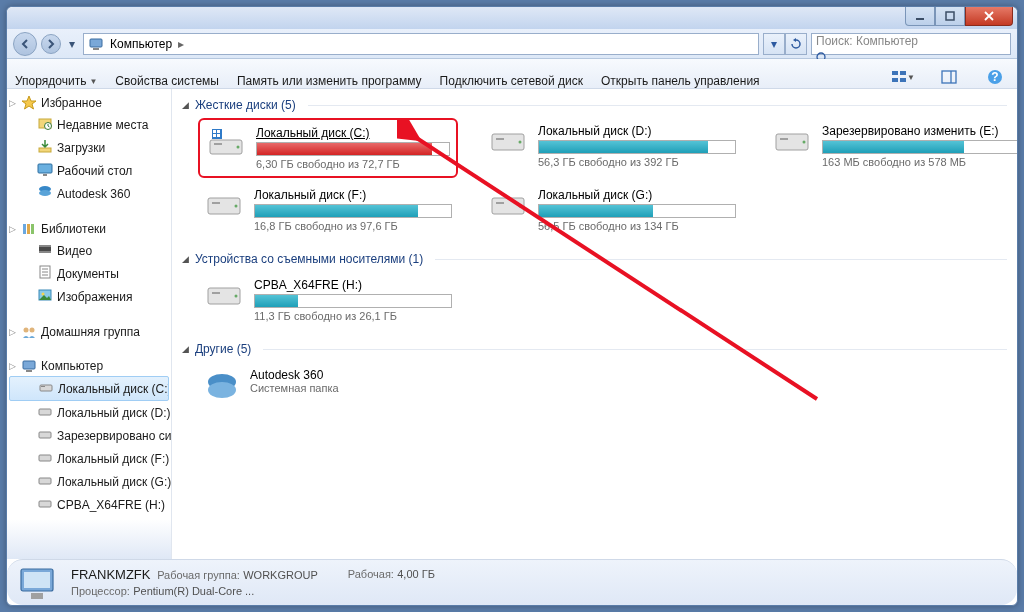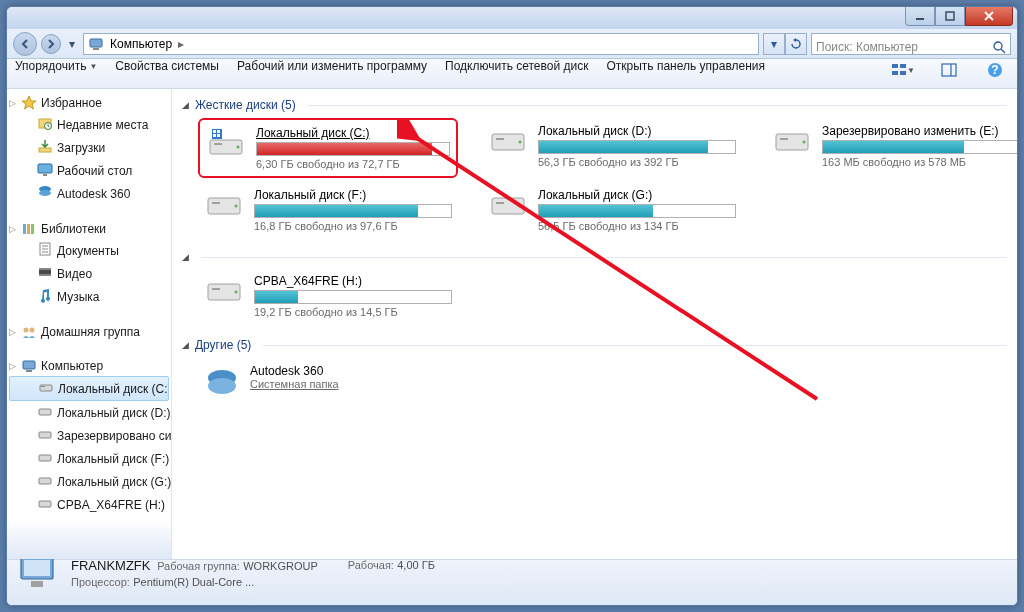--- a/index.html
+++ b/index.html
@@ -22,25 +22,25 @@
   .navbtn.fwd { width: 20px; height: 20px; border-radius: 10px; }
   .navbtn svg { width: 12px; height: 12px; }
   .navdrop { width: 14px; text-align: center; color: #3a5478; }
   .addressbar { flex: 1; height: 22px; background: #fff; border: 1px solid #99aecb; display: flex; align-items: center; padding: 0 4px; gap: 6px; }
   .addressbar .icon { width: 16px; height: 16px; display: flex; align-items: center; justify-content: center; }
   .addressbar .crumb { color: #000; }
   .addressbar .sep { color: #666; }
   .refresh-group { display: flex; }
   .smallnavbtn { width: 22px; height: 22px; background: linear-gradient(#eaf1fb,#d6e3f4); border: 1px solid #99aecb; display: flex; align-items: center; justify-content: center; color: #2d5aa0; }
   .smallnavbtn svg { width: 12px; height: 12px; }
-  .searchbox { width: 200px; height: 22px; background: #fff; border: 1px solid #99aecb; display: flex; align-items: flex-end; padding: 0 4px; gap: 4px; color: #888; }
+  .searchbox { width: 200px; height: 22px; background: #fff; border: 1px solid #99aecb; display: flex; align-items: flex-start; padding: 0 4px; gap: 4px; color: #888; flex-direction: column; }
   .searchbox svg { width: 13px; height: 13px; flex: none; }
 
   
-  .toolbar { height: 30px; background: linear-gradient(#f7fafe,#e8eef8); border-bottom: 1px solid #cfd9e8; display: flex; align-items: flex-start; padding: 0 8px; gap: 18px; }
+  .toolbar { height: 30px; background: linear-gradient(#f7fafe,#e8eef8); border-bottom: 1px solid #cfd9e8; display: flex; align-items: flex-end; padding: 0 8px; gap: 18px; }
   .toolbar .tbtn { color: #1a1a1a; display: flex; align-items: center; gap: 3px; }
   .toolbar .tbtn .arw { font-size: 8px; color: #555; }
   .toolbar .spacer { flex: 1; }
   .toolbar .iconbtn { width: 28px; height: 22px; display: flex; align-items: center; justify-content: center; color: #2d5aa0; }
   .toolbar .iconbtn svg { width: 16px; height: 16px; }
 
   
   .body { flex: 1; display: flex; overflow: hidden; position: relative; }
   .sidebar { width: 165px; background: #fff; border-right: 1px solid #e0e6ef; overflow-y: auto; padding: 4px 0 20px; position: relative; }
   .sidebar::after { content: ""; position: absolute; left: 0; right: 0; bottom: 0; height: 40px; background: linear-gradient(to top, #dfe8f6, rgba(223,232,246,0)); pointer-events: none; }
@@ -65,26 +65,26 @@
   .drive .dname { color: #000; }
   .drive .dname.link { text-decoration: underline; }
   .drive .bar { height: 14px; border: 1px solid #b0b0b0; background: #fff; position: relative; }
   .drive .bar .fill { position: absolute; left: 0; top: 0; bottom: 0; background: linear-gradient(#54c3d6,#1f9fb8); }
   .drive .bar .fill.red { background: linear-gradient(#e86a6a,#d32424); }
   .drive .dsub { color: #6a6a6a; font-size: 11px; }
 
   .other-item { display: flex; gap: 10px; margin-left: 16px; padding: 6px; }
   .other-item .oicon { width: 36px; height: 36px; }
   .other-item .oname { color: #000; }
-  .other-item .osub { color: #6a6a6a; font-size: 11px; text-decoration: underline; }
+  .other-item .osub { color: #6a6a6a; font-size: 11px; }
 
   .arrow-annot { position: absolute; pointer-events: none; }
 
   
-  .detailsbar { height: 46px; background: linear-gradient(#eef3fb,#dfe8f6); border-top: 1px solid #cfd9e8; display: flex; align-items: flex-end; padding: 16px 10px; gap: 14px; }
+  .detailsbar { height: 46px; background: linear-gradient(#eef3fb,#dfe8f6); border-top: 1px solid #cfd9e8; display: flex; align-items: center; padding: 4px 10px; gap: 14px; border-radius: 16px; }
   .detailsbar .dicon { width: 40px; height: 36px; }
   .detailsbar .dtext { display: grid; grid-template-columns: auto auto; column-gap: 30px; row-gap: 2px; }
   .detailsbar .hn { font-size: 13px; color: #1a1a1a; }
   .detailsbar .lbl { color: #6a6a6a; font-size: 11px; }
   .detailsbar .val { color: #505050; font-size: 11px; }
 
   
   .content::-webkit-scrollbar { width: 16px; }
   .content::-webkit-scrollbar-track { background: #f0f0f0; }
   .content::-webkit-scrollbar-thumb { background: #c3c3c3; border: 1px solid #a0a0a0; }
@@ -154,21 +154,21 @@
         </svg>
     </div>
   </div>
 
   <div class="toolbar">
     <span class="tbtn">
         <span>Упорядочить</span>
         <span class="arw">▼</span>
       </span>
     <span class="tbtn">Свойства системы</span>
-    <span class="tbtn">Рабочий или изменить программу</span>
+    <span class="tbtn">Память или изменить программу</span>
     <span class="tbtn">Подключить сетевой диск</span>
     <span class="tbtn">Открыть панель управления</span>
     <span class="spacer"></span>
     <span class="iconbtn">
         <svg viewBox="0 0 16 16">
           <rect x="1" y="2" width="6" height="4" fill="#3d74b9"></rect>
           <rect x="9" y="2" width="6" height="4" fill="#3d74b9"></rect>
           <rect x="1" y="9" width="6" height="4" fill="#3d74b9"></rect>
           <rect x="9" y="9" width="6" height="4" fill="#3d74b9"></rect>
         </svg>
@@ -239,40 +239,42 @@
               <svg viewBox="0 0 16 16">
                 <rect x="2" y="3" width="3" height="10" fill="#6aa8e0"></rect>
                 <rect x="6" y="3" width="3" height="10" fill="#e0a84a"></rect>
                 <rect x="10" y="3" width="3" height="10" fill="#8ac46a"></rect>
               </svg>
             </span>
           <span>Библиотеки</span>
         </div>
         <div class="sb-item">
             <span class="ic"><svg viewBox="0 0 16 16">
+                <rect x="2" y="4" width="12" height="8" fill="#4a4a4a"></rect>
+                <rect x="2" y="4" width="12" height="2" fill="#888"></rect>
+                <rect x="2" y="10" width="12" height="2" fill="#888"></rect>
+              </svg></span>
+            <span>Видео</span>
+          </div>
+        <div class="sb-item">
+            <span class="ic"><svg viewBox="0 0 16 16">
                 <rect x="3" y="2" width="10" height="12" fill="#fff" stroke="#888"></rect>
                 <line x1="5" y1="5" x2="11" y2="5" stroke="#888"></line>
                 <line x1="5" y1="8" x2="11" y2="8" stroke="#888"></line>
                 <line x1="5" y1="11" x2="11" y2="11" stroke="#888"></line>
               </svg></span>
             <span>Документы</span>
           </div>
         <div class="sb-item">
             <span class="ic"><svg viewBox="0 0 16 16">
-                <rect x="2" y="4" width="12" height="8" fill="#4a4a4a"></rect>
-                <rect x="2" y="4" width="12" height="2" fill="#888"></rect>
-                <rect x="2" y="10" width="12" height="2" fill="#888"></rect>
-              </svg></span>
-            <span>Видео</span>
-          </div>
-        <div class="sb-item">
-            <span class="ic"><svg viewBox="0 0 16 16">
-                <path d="M6 3 L12 2 L12 10 A2 2 0 1 1 10 10 L10 5 L7 5.5 L7 12 A2 2 0 1 1 5 12 Z" fill="#3a8ac0"></path>
-              </svg></span>
-            <span>Музыка</span>
+                <rect x="2" y="3" width="12" height="10" fill="#8ac9e8" stroke="#3a8ab8"></rect>
+                <circle cx="6" cy="7" r="1.5" fill="#f5d44c"></circle>
+                <path d="M2 13 L7 8 L10 11 L12 9 L14 13 Z" fill="#3a8a3a"></path>
+              </svg></span>
+            <span>Изображения</span>
           </div>
       </div>
 
       <div class="sb-group">
         <div class="sb-head" style="position:relative">
           <span class="tri">▷</span>
           <span class="ic">
               <svg viewBox="0 0 16 16">
                 <circle cx="5" cy="6" r="2.5" fill="#e0b47a"></circle>
                 <circle cx="11" cy="6" r="2.5" fill="#e0b47a"></circle>
@@ -425,38 +427,39 @@
               <div class="bar">
                 <div class="fill " style="width:58%"></div>
               </div>
               <span class="dsub">56,5 ГБ свободно из 134 ГБ</span>
             </div>
           </div>
         </div>
 
       <div class="section-header">
         <span class="tri">◢</span>
+          <span>Устройства со съемными носителями (1)</span>
         <span style="flex:1;border-bottom:1px solid #e4e9f1;margin-left:6px"></span>
       </div>
 
       <div class="drive-grid" id="rem-grid" style="grid-template-columns:260px">
           <div class="drive">
             <span class="dicon">
               <svg viewBox="0 0 40 32">
                 <rect x="4" y="10" width="32" height="16" rx="2" fill="#e4e4e4" stroke="#a0a0a0"></rect>
                 <circle cx="32" cy="18" r="1.5" fill="#6a6"></circle>
                 <rect x="8" y="14" width="8" height="2" fill="#a0a0a0"></rect>
               </svg>
             </span>
             <div class="dinfo">
               <span class="dname">CPBA_X64FRE (H:)</span>
               <div class="bar">
                 <div class="fill " style="width:22%"></div>
               </div>
-              <span class="dsub">19,2 ГБ свободно из 14,5 ГБ</span>
+              <span class="dsub">11,3 ГБ свободно из 26,1 ГБ</span>
             </div>
           </div>
         </div>
 
       <div class="section-header">
         <span class="tri">◢</span>
           <span>Другие (5)</span>
         <span style="flex:1;border-bottom:1px solid #e4e9f1;margin-left:6px"></span>
       </div>
 

